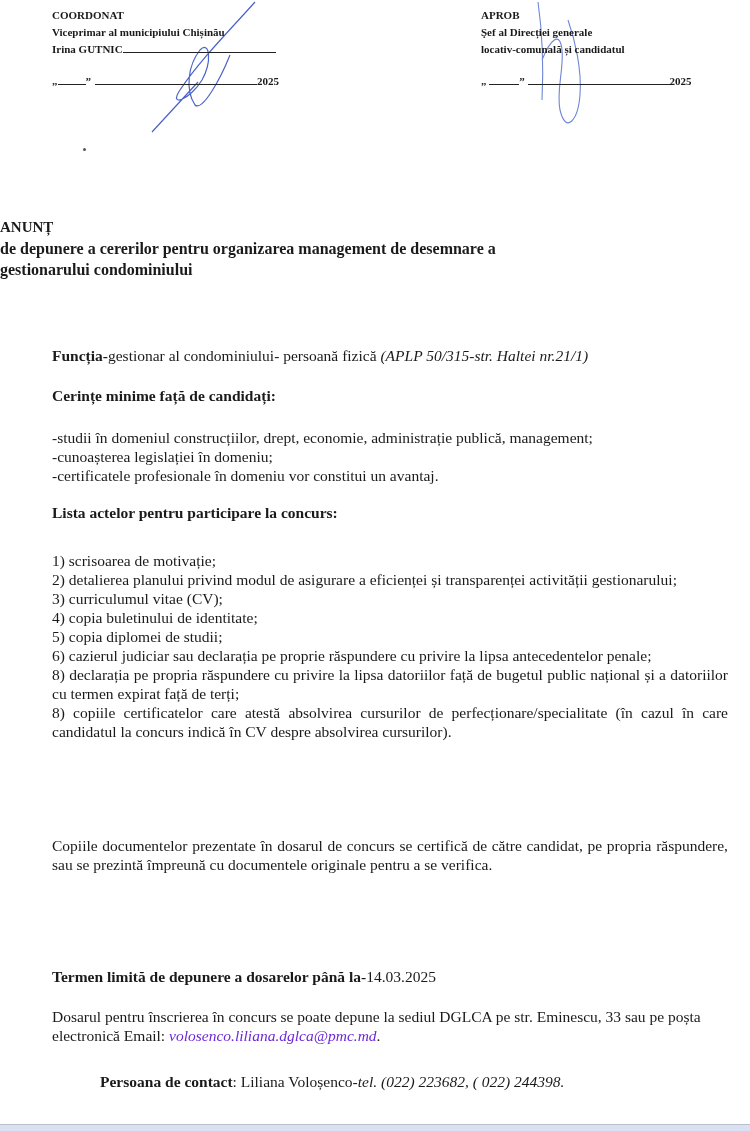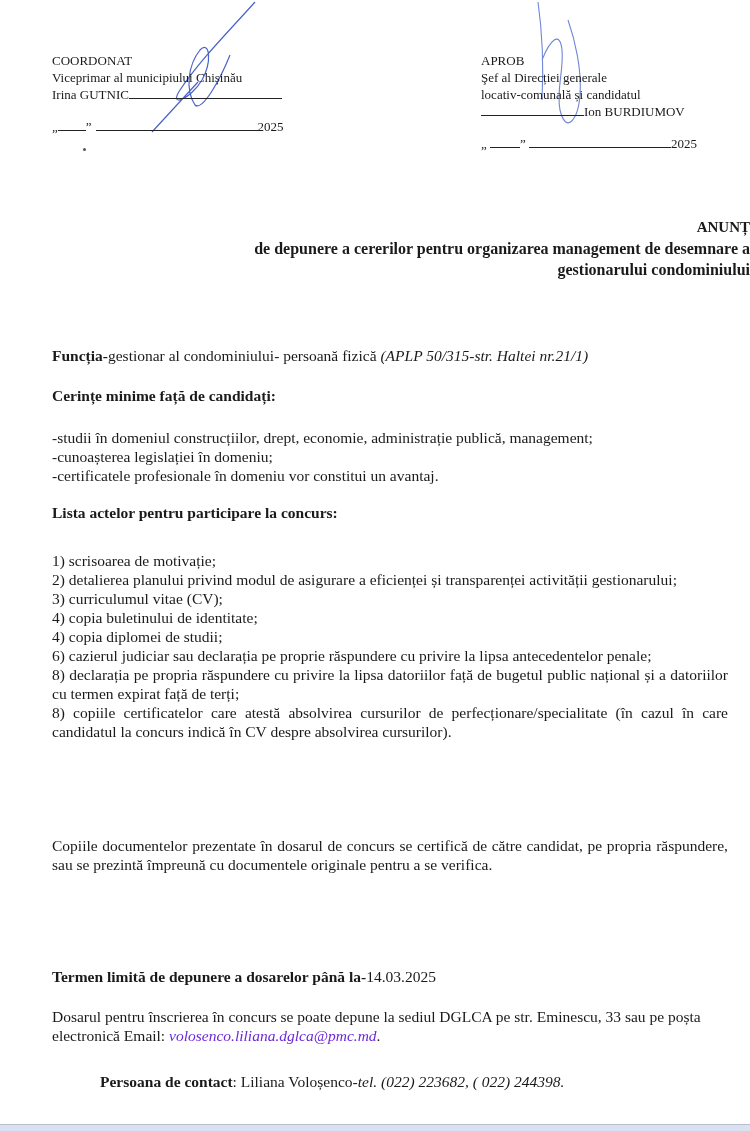--- a/index.html
+++ b/index.html
@@ -1,24 +1,24 @@
 <!DOCTYPE html>
 <html><head>
 <meta charset="utf-8">
 <style>
   html, body { margin: 0; padding: 0; }
   body {
     width: 750px; height: 1131px; background: #ffffff; position: relative; overflow: hidden;
     font-family: "Liberation Serif", "DejaVu Serif", serif; color: #1a1a1a;
   }
   .abs { position: absolute; }
-  .hdr { font-weight: normal; font-size: 13px; line-height: 17px; margin-top: 45px; }
+  .hdr { font-weight: bold; font-size: 11px; line-height: 17px; }
   .hdr div { white-space: nowrap; }
   .uline { display: inline-block; border-bottom: 1px solid #222; vertical-align: baseline; height: 10px; }
-  .title { left: 0; width: 750px; text-align: right; font-weight: bold; font-size: 16px; line-height: 21px; font-family: "Liberation Sans Narrow", "Liberation Serif", serif; }
+  .title { left: 0; width: 750px; text-align: left; font-weight: bold; font-size: 16px; line-height: 21px; font-family: "Liberation Sans Narrow", "Liberation Serif", serif; }
   .title .t1 { font-size: 15px; }
   .body-text { left: 52px; width: 676px; font-size: 15.5px; line-height: 19px; }
   .justify { text-align: justify; }
   .b { font-weight: bold; }
   .i { font-style: italic; }
   .link { color: #6d28d9; font-style: italic; }
   .sig { position: absolute; }
   .bottom-bar { position: absolute; left: 0; top: 1124px; width: 750px; height: 7px; background: #d9e1f2; border-top: 1px solid #b9c0cc; }
 </style>
 </head>
@@ -40,23 +40,20 @@
   <div style="margin-top:15px;">
     <span>„</span><span class="uline" style="width:28px;"></span><span>”</span><span class="uline" style="width:162px;margin-left:4px;"></span><span>2025</span>
   </div>
 </div>
 <div class="abs" style="left:83px;top:148px;width:3px;height:3px;background:#555;border-radius:50%;"></div>
 
 <div class="abs hdr" style="left:481px;top:7px;">
   <div>APROB</div>
   <div>Şef al Direcției generale</div>
   <div>locativ-comunală și candidatul</div>
-  <div>
-    <span class="uline" style="width:103px;"></span><span>Ion BURDIUMOV</span>
-  </div>
   <div style="margin-top:15px;">
     <span>„</span> <span class="uline" style="width:30px;"></span><span>”</span> <span class="uline" style="width:142px;"></span><span>2025</span>
   </div>
 </div>
 
 <div class="abs title" style="top:217px;">
   <div class="t1">ANUNȚ</div>
   <div>de depunere a cererilor pentru  organizarea management de desemnare a</div>
   <div>gestionarului condominiului</div>
 </div>
@@ -71,21 +68,21 @@
   <div>-cunoașterea legislației în domeniu;</div>
   <div>-certificatele profesionale în domeniu vor constitui un avantaj.</div>
 </div>
 
 <div class="abs body-text b" style="top:503px;">Lista actelor pentru participare la concurs:</div>
 <div class="abs body-text justify" style="top:551px;">
   <div>1) scrisoarea de motivație;</div>
   <div>2) detalierea planului privind modul de asigurare a eficienței și transparenței activității gestionarului;</div>
   <div>3) curriculumul vitae (CV);</div>
   <div>4) copia buletinului de identitate;</div>
-  <div>4) copia diplomei de studii;</div>
+  <div>5) copia diplomei de studii;</div>
   <div>6) cazierul judiciar sau declarația pe proprie răspundere cu privire la lipsa antecedentelor penale;</div>
   <div>8) declarația pe propria răspundere cu privire la lipsa datoriilor față de bugetul public național și a datoriilor cu termen expirat față de terți;</div>
   <div>8) copiile certificatelor care atestă absolvirea cursurilor de perfecționare/specialitate (în cazul în care candidatul la concurs indică în CV despre absolvirea cursurilor).</div>
 </div>
 
 <div class="abs body-text justify" style="top:836px;"> Copiile documentelor prezentate în dosarul de concurs se certifică de către candidat, pe propria răspundere, sau se prezintă împreună cu documentele originale pentru a se verifica.</div>
 
 <div class="abs body-text" style="top:967px;">
   <span class="b">Termen limită de depunere a dosarelor până la-</span><span>14.03.2025</span>
 </div>

